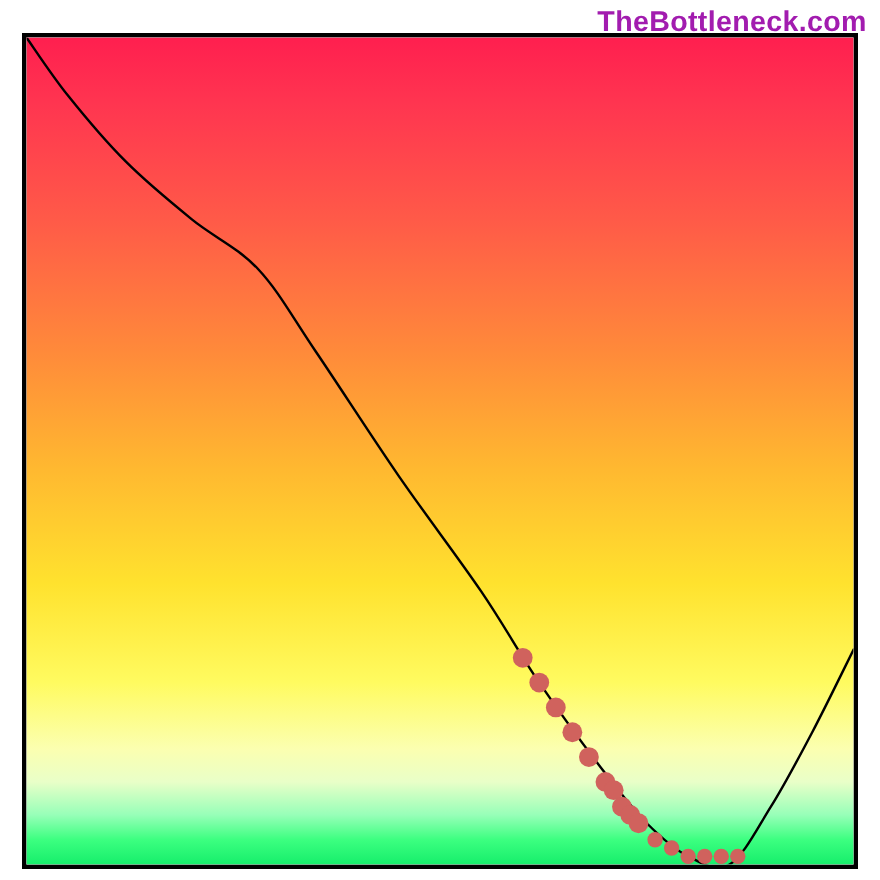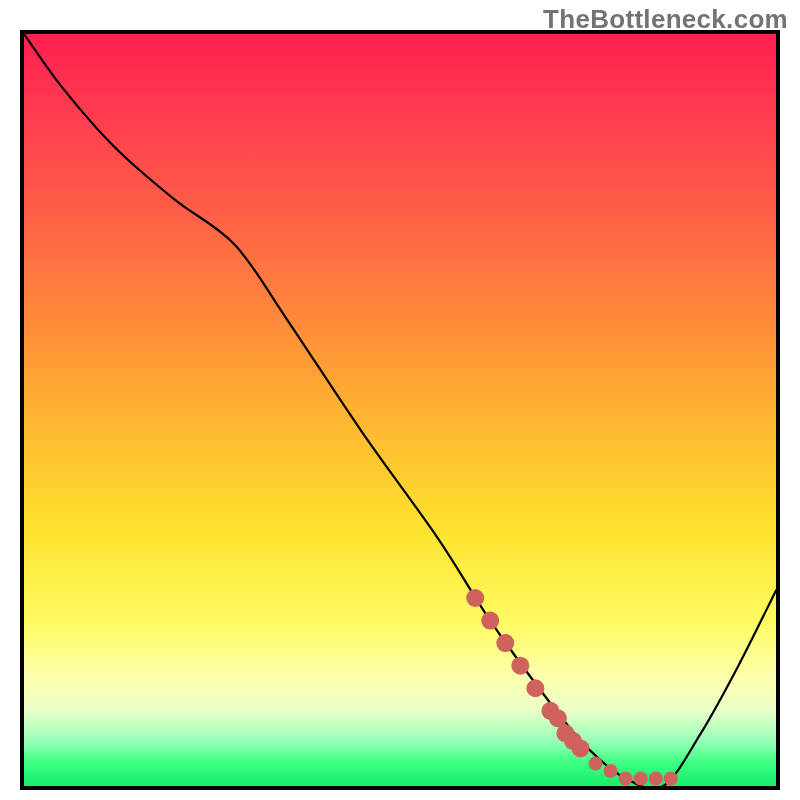--- a/index.html
+++ b/index.html
@@ -15,21 +15,21 @@
     position: relative;
     width: 800px;
     height: 800px;
   }
   .watermark {
     position: absolute;
     top: 4px;
     right: 12px;
     font-size: 26px;
     font-weight: 600;
-    color: #737373;
+    color: #a21caf;
     letter-spacing: 0.3px;
     z-index: 20;
     text-align: center;
   }
   .plot-frame {
     position: absolute;
     left: 20px;
     top: 30px;
     width: 760px;
     height: 760px;

